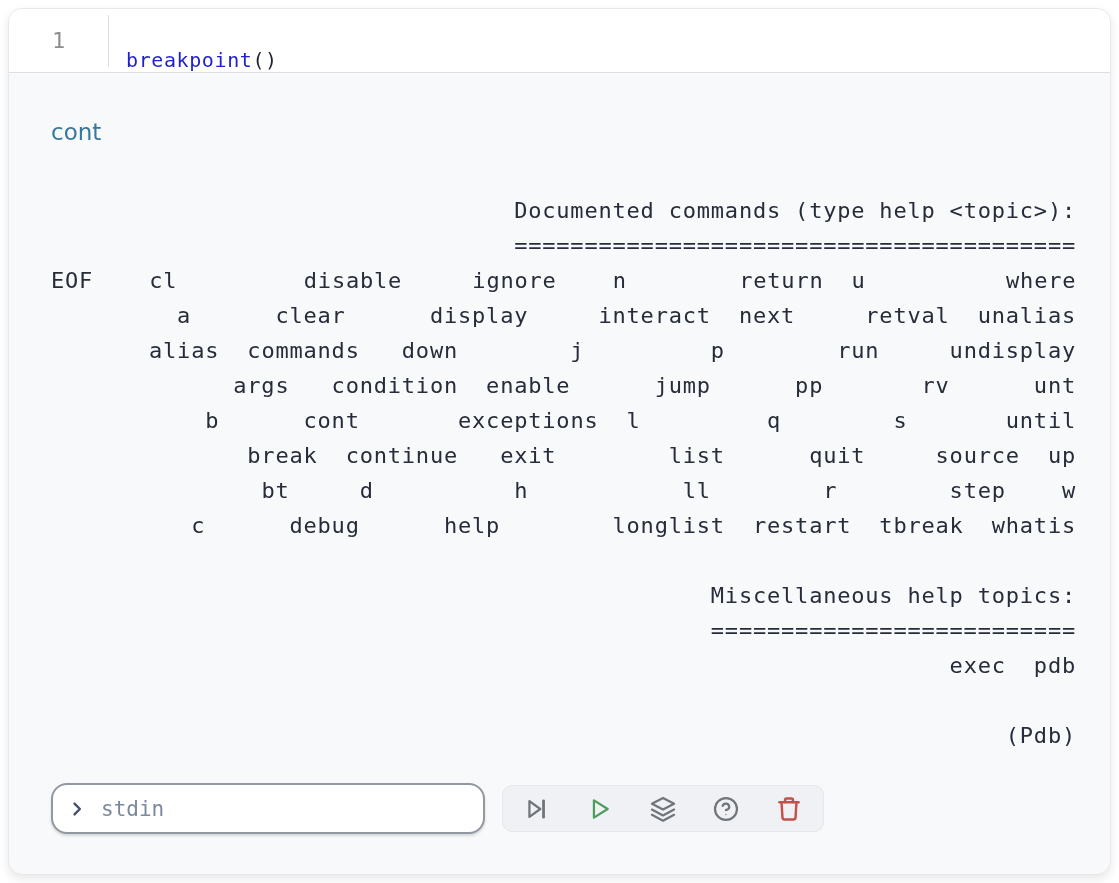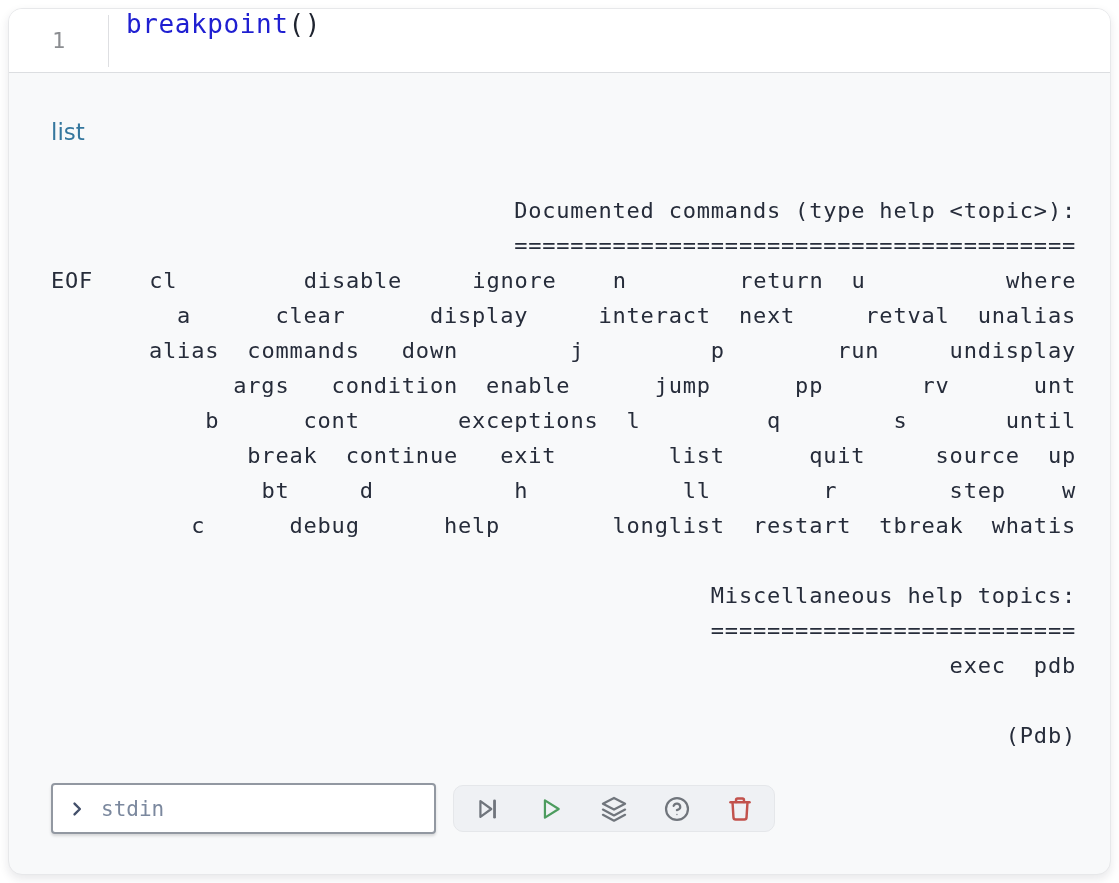--- a/index.html
+++ b/index.html
@@ -18,22 +18,22 @@
   .editor-row {
     height: 64px; background: #ffffff; border-bottom: 1px solid #dcdee1;
     display: flex; align-items: stretch;
   }
   .gutter {
     width: 99px; display: flex; align-items: center; justify-content: center;
     font-family: "DejaVu Sans Mono", monospace; font-size: 22px; color: #8b8d91;
   }
   .gutter-divider { align-self: center; height: 52px; width: 0; border-right: 1.5px solid #dedfe2; }
   .code-line {
-    display: flex; align-items: flex-start; padding-left: 17px;
-    font-family: "DejaVu Sans Mono", monospace; font-size: 26px; letter-spacing: 0.6px;
+    display: flex; align-items: flex-end; padding-left: 17px;
+    font-family: "DejaVu Sans Mono", monospace; font-size: 20px; letter-spacing: 0.6px;
   }
   .tok-builtin { font-weight: 500; }
   .tok-punct { color: #1f2430; }
 
   
   .output { padding: 44px 34px 0 34px; }
   .help-echo {
     font-family: "DejaVu Sans", sans-serif; font-size: 23px; line-height: 30px;
     margin: 0 0 46px 8px;
   }
@@ -41,22 +41,22 @@
     margin: 0 0 0 8px;
     font-family: "DejaVu Sans Mono", monospace;
     font-size: 22px; line-height: 35px; letter-spacing: 0.8px;
     white-space: pre;
     text-align: right;
   }
 
   
   .io-row { display: flex; align-items: center; margin: 30px 0 0 8px; }
   .stdin-box {
-    width: 385px; height: 51px; background: #ffffff;
-    border: 2px solid #9298a1; border-radius: 4px;
+    width: 434px; height: 51px; background: #ffffff;
+    border: 2px solid #9298a1; border-radius: 16px;
     display: flex; align-items: center; gap: 12px; padding: 0 14px;
     box-shadow: 0 2px 3px rgba(0,0,0,0.14);
   }
   .stdin-box .chev { flex: 0 0 auto; display: flex; color: #44506b; }
   .stdin-input {
     flex: 1; min-width: 0; border: none; outline: none; background: transparent;
     font-family: "DejaVu Sans Mono", monospace; font-size: 21px; color: #3c4961;
   }
   .stdin-input::placeholder { color: #7b889e; opacity: 1; }
 
@@ -81,21 +81,21 @@
       <span>1</span>
     </div>
     <div class="gutter-divider"></div>
     <div class="code-line">
       <span class="tok-builtin" style="color: rgb(31, 31, 209);">breakpoint</span>
         <span class="tok-punct" style="color: rgb(31, 36, 48);">()</span>
     </div>
   </div>
 
   <div class="output">
-    <div class="help-echo" style="color: rgb(53, 119, 158);">list</div>
+    <div class="help-echo" style="color: rgb(53, 119, 158);">cont</div>
 
     <pre class="terminal" style="color: rgb(38, 44, 58);">Documented commands (type help &lt;topic&gt;):
 ========================================
 EOF    cl         disable     ignore    n        return  u          where
 a      clear      display     interact  next     retval  unalias
 alias  commands   down        j         p        run     undisplay
 args   condition  enable      jump      pp       rv      unt
 b      cont       exceptions  l         q        s       until
 break  continue   exit        list      quit     source  up
 bt     d          h           ll        r        step    w

